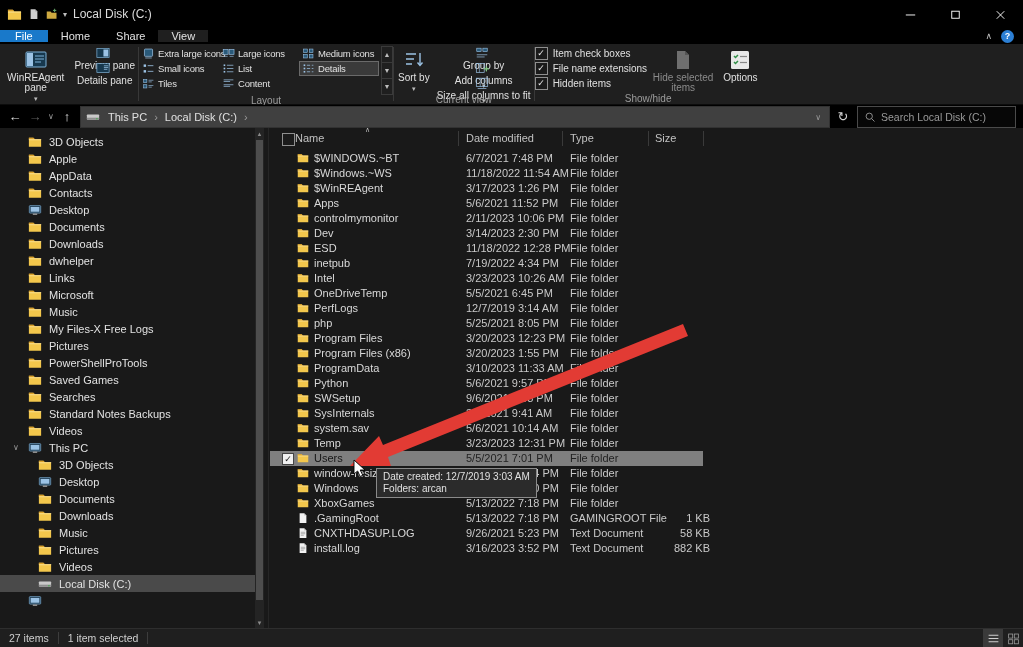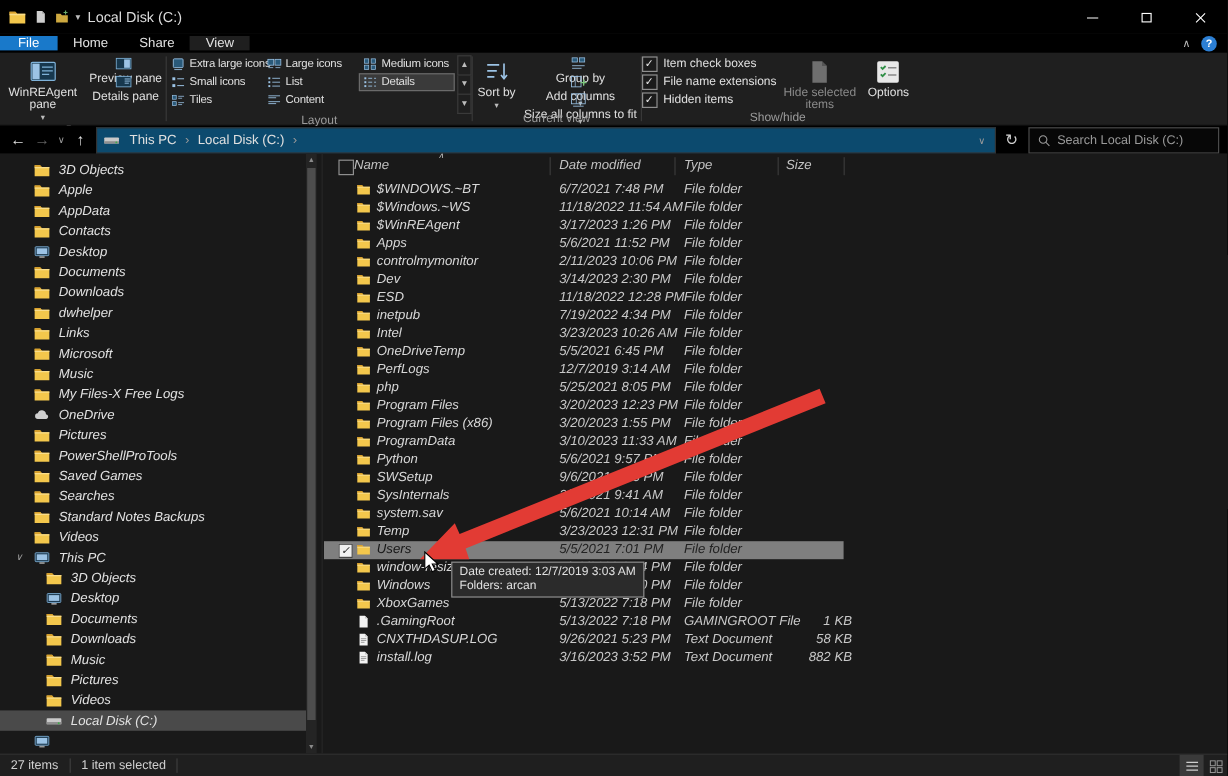--- a/index.html
+++ b/index.html
@@ -53,34 +53,34 @@
   
   .cbcol{display:flex;flex-direction:column;}
   .cbrow{height:15px;display:flex;align-items:center;font-size:10px;color:#e0e0e0;white-space:nowrap;}
   .cb{width:11px;height:11px;border:1px solid #8f8f8f;background:#1b1b1b;margin-right:5px;flex:none;
       display:flex;align-items:center;justify-content:center;font-size:9px;color:#e8e8e8;line-height:1;}
   
   .addressrow{position:absolute;left:0;top:105px;width:1023px;height:23px;background:#000;}
   .navbtn{position:absolute;top:0;height:23px;display:flex;align-items:center;justify-content:center;color:#e0e0e0;font-size:13px;}
   .navbtn.dim{color:#5f5f5f;}
   .navbtn.tiny{font-size:8px;color:#9a9a9a;}
-  .addrfield{position:absolute;left:80px;top:1px;width:748px;height:20px;background:#0c4a6e;border:1px solid #323232;
+  .addrfield{position:absolute;left:80px;top:1px;width:748px;height:20px;background:#404040;border:1px solid #323232;
              display:flex;align-items:center;font-size:11px;color:#e0e0e0;}
   .addrfield .ic14{width:14px;height:14px;margin:0 6px 0 5px;flex:none;}
   .crumb{padding:0 2px;}
   .crumb-sep{color:#9a9a9a;padding:0 5px;font-size:11px;}
   .addr-right{margin-left:auto;display:flex;align-items:center;}
   .addr-drop{font-size:8px;color:#9a9a9a;padding:0 8px;}
   .refreshbtn{position:absolute;left:833px;top:1px;width:20px;height:20px;display:flex;align-items:center;justify-content:center;
               color:#cfcfcf;font-size:13px;}
   .searchfield{position:absolute;left:857px;top:1px;width:157px;height:20px;background:#070707;border:1px solid #4a4a4a;
                display:flex;align-items:center;font-size:10.5px;color:#9a9a9a;}
   .searchfield .ic12{width:12px;height:12px;margin:0 5px 0 6px;flex:none;}
   
-  .content{position:absolute;left:0;top:128px;width:1023px;height:500px;background:#191919;overflow:hidden;font-style:italic;}
+  .content{position:absolute;left:0;top:128px;width:1023px;height:500px;background:#191919;overflow:hidden;}
   .navpane{position:absolute;left:0;top:0;width:255px;height:500px;overflow:hidden;padding-top:5px;box-sizing:border-box;}
   .nav-item{height:17px;display:flex;align-items:center;font-size:11px;color:#e2e2e2;padding-left:28px;position:relative;white-space:nowrap;}
   .nav-item.ind1{padding-left:38px;}
   .nav-item.sel{background:var(--nav-selection);}
   .nav-item .chev{position:absolute;left:13px;color:#9a9a9a;font-size:8px;}
   .nav-item .ni{width:14px;height:14px;margin-right:7px;flex:none;}
   .navscroll{position:absolute;left:255px;top:0;width:9px;height:500px;background:#242424;}
   .navscroll .thumb{position:absolute;left:1px;width:7px;top:12px;height:460px;background:#4d4d4d;}
   .navscroll .sarr{position:absolute;left:0;width:9px;height:11px;color:#8a8a8a;font-size:6px;display:flex;align-items:center;justify-content:center;}
   .splitter{position:absolute;left:268px;top:0;width:1px;height:500px;background:#262626;}
@@ -562,28 +562,20 @@
               <path d="M1 3h5.2l1.6 1.8H15v8.7H1z" fill="#f3c74c"></path>
               <path d="M1 3h5.2l1.6 1.8H1z" fill="#d9a02b"></path>
               <path d="M1 4.8h14v1.2H1z" fill="#f9dd8a"></path>
             </svg>
           </span>
           <span>My Files-X Free Logs</span>
         </div>
         <div class="nav-item">
           <span class="ni">
             <svg viewBox="0 0 16 16" style="width: 100%; height: 100%;">
-              <path d="M4.2 11.5a2.7 2.7 0 01-.2-5.4 4 4 0 017.8.9 2.3 2.3 0 01.4 4.5z" fill="#cfcfcf"></path>
-            </svg>
-          </span>
-          <span>OneDrive</span>
-        </div>
-        <div class="nav-item">
-          <span class="ni">
-            <svg viewBox="0 0 16 16" style="width: 100%; height: 100%;">
               <path d="M1 3h5.2l1.6 1.8H15v8.7H1z" fill="#f3c74c"></path>
               <path d="M1 3h5.2l1.6 1.8H1z" fill="#d9a02b"></path>
               <path d="M1 4.8h14v1.2H1z" fill="#f9dd8a"></path>
             </svg>
           </span>
           <span>Pictures</span>
         </div>
         <div class="nav-item">
           <span class="ni">
             <svg viewBox="0 0 16 16" style="width: 100%; height: 100%;">

